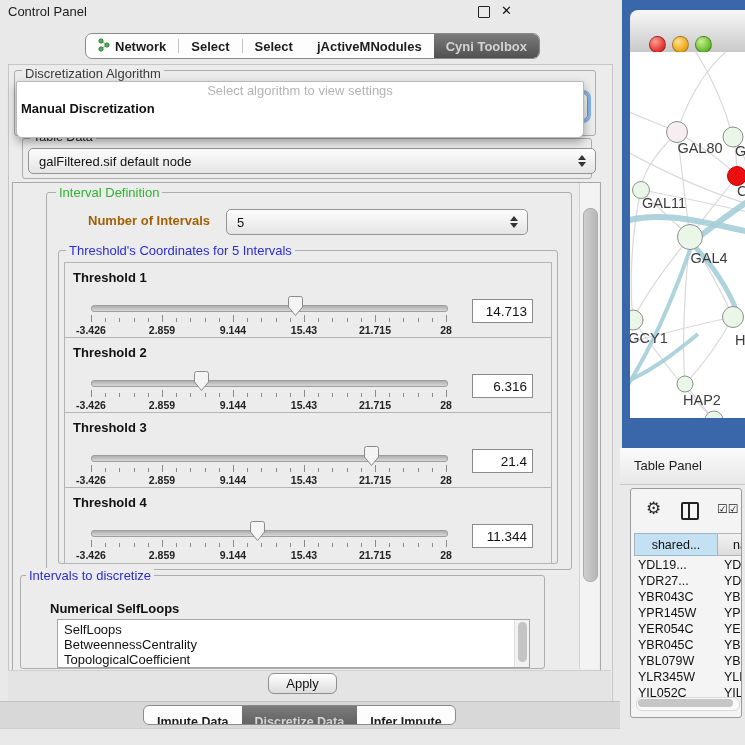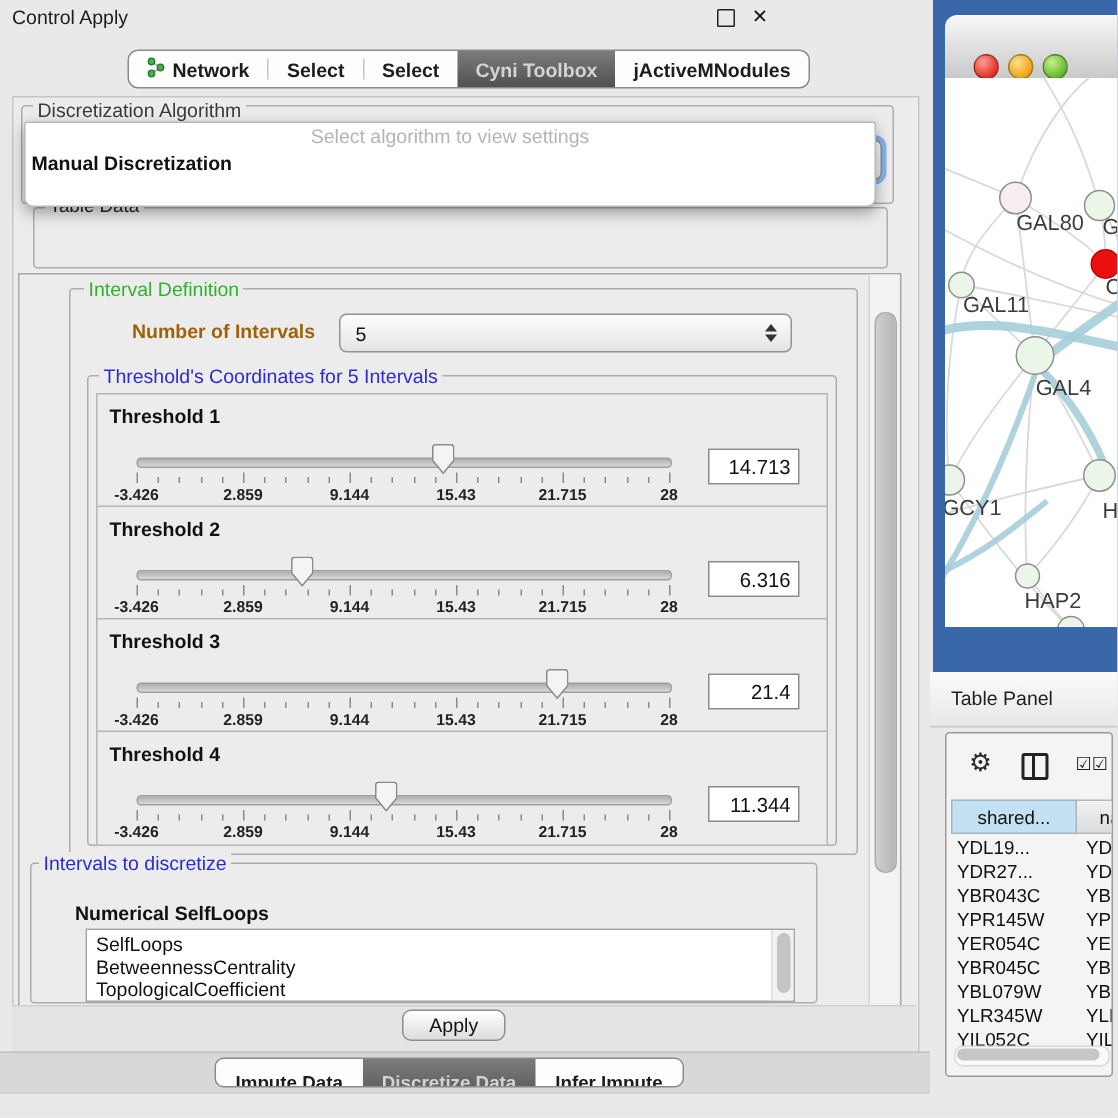--- a/index.html
+++ b/index.html
@@ -134,21 +134,21 @@
   .tp-cell.c2{width:110px;padding-left:6px;box-sizing:border-box}
   #tp-hscroll{position:absolute;left:2px;top:164px;width:102px;height:12px;background:#fafafa;border:1px solid #d8d8d8;border-radius:6px}
   #tp-hthumb{position:absolute;left:1px;top:1px;width:95px;height:8px;background:#c6c6c6;border-radius:4px}
 </style>
 </head>
 <body>
 
 <div id="control-panel" class="abs">
 
   <div id="cp-titlebar" class="abs">
-    <span id="cp-title" class="abs">Control Apply</span>
+    <span id="cp-title" class="abs">Control Panel</span>
     <div id="float-icon" class="abs"></div>
     <span id="close-icon" class="abs">✕</span>
   </div>
 
   <div id="top-tabbar" class="tabbar abs">
       <div class="tab">
         <span><svg width="12" height="14" viewBox="0 0 12 14">
             <path d="M3 3L9 7L3 11" stroke="#9e9e9e" fill="none"></path>
             <circle cx="3" cy="3" r="2.1" fill="#4caf50" stroke="#2e7d32"></circle>
             <circle cx="9" cy="7" r="2.1" fill="#4caf50" stroke="#2e7d32"></circle>
@@ -157,25 +157,25 @@
         <span>Network</span>
       </div>
       <div class="tabsep"></div>
       <div class="tab">
         <span>Select</span>
       </div>
       <div class="tabsep"></div>
       <div class="tab">
         <span>Select</span>
       </div>
+      <div class="tab">
+        <span>jActiveMNodules</span>
+      </div>
       <div class="tab selected">
         <span>Cyni Toolbox</span>
-      </div>
-      <div class="tab">
-        <span>jActiveMNodules</span>
       </div>
     </div>
 
   <div id="main-panel" class="abs"></div>
 
   <div id="algo-group" class="abs groupbox"></div>
   <span id="algo-legend" class="legend dark abs">Discretization Algorithm</span>
   <div id="algo-combo" class="abs">
     <div class="spinner">
         <div class="up"></div>
@@ -183,20 +183,27 @@
       </div>
   </div>
 
   <div id="algo-popup" class="abs">
     <div class="ph">Select algorithm to view settings</div>
     <div class="opt first">Manual Discretization</div>
   </div>
 
   <div id="tabledata-group" class="abs groupbox"></div>
   <span id="tabledata-legend" class="legend abs">Table Data</span>
+  <div id="tabledata-combo" class="combo abs">
+    <span>galFiltered.sif default node</span>
+    <div class="spinner">
+        <div class="up"></div>
+        <div class="dn"></div>
+      </div>
+  </div>
 
   <div id="scroll-panel" class="abs"></div>
   <div id="vscroll" class="abs">
     <div id="vscroll-thumb" class="abs"></div>
   </div>
 
   <div id="interval-group" class="abs groupbox"></div>
   <span id="interval-legend" class="legend green abs">Interval Definition</span>
 
   <span id="noi-label" class="abs">Number of Intervals</span>

